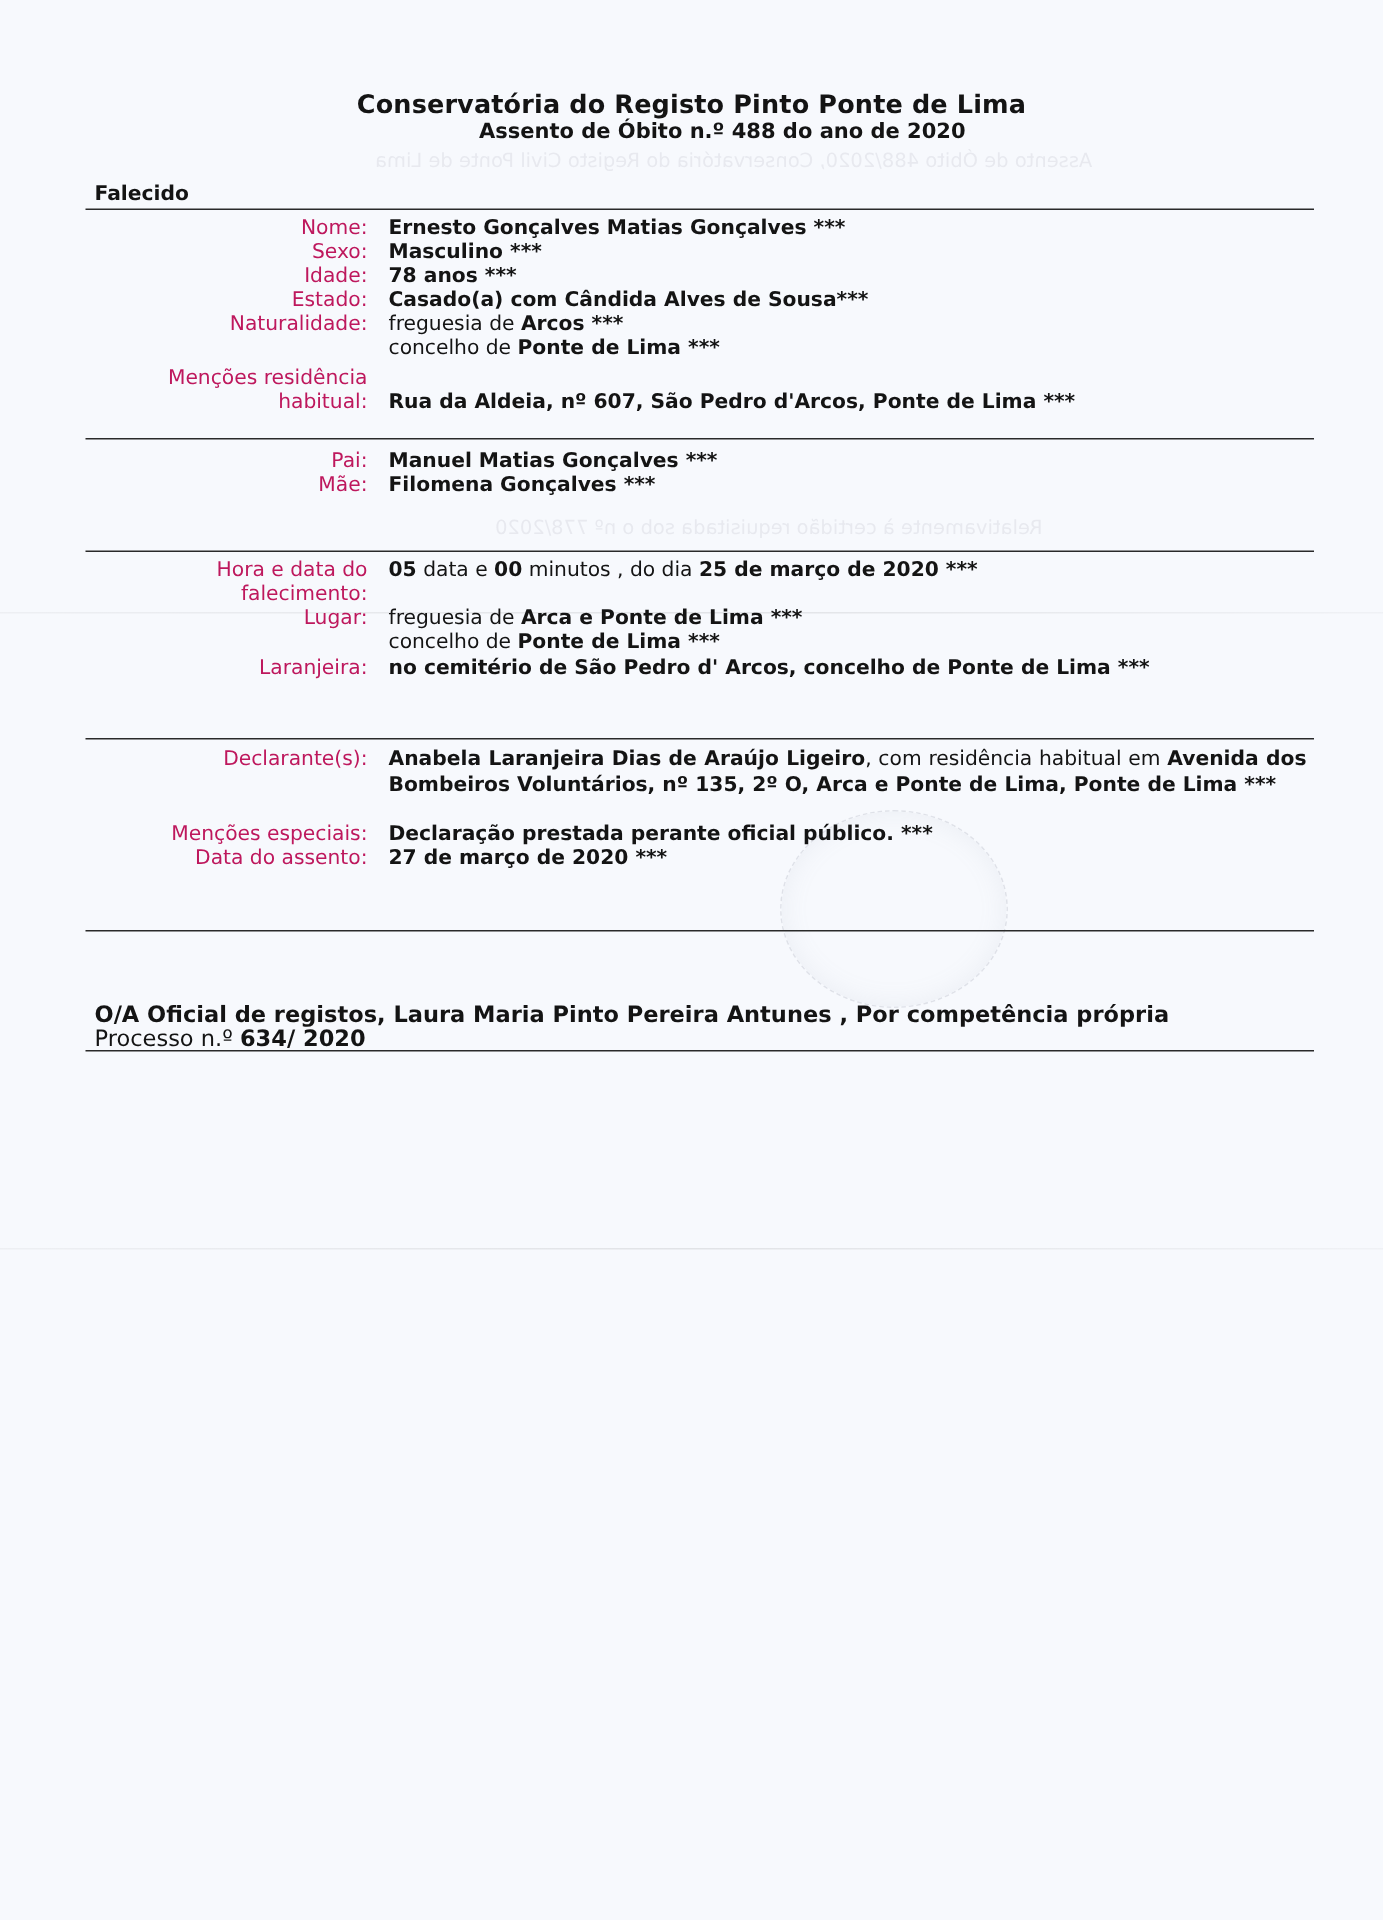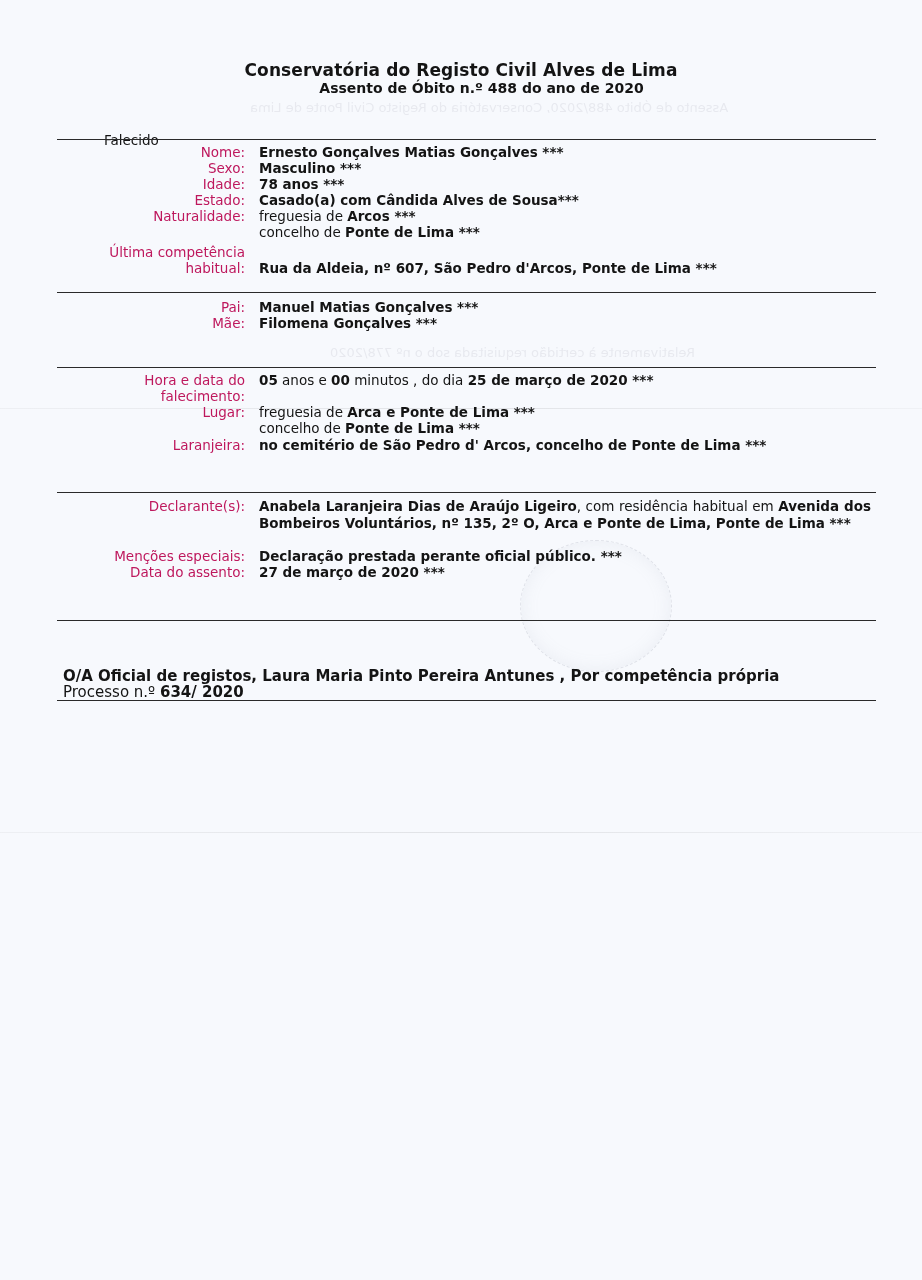--- a/index.html
+++ b/index.html
@@ -20,21 +20,21 @@
       position: absolute; top: 60px; left: 0; width: 922px; text-align: center;
     }
     .header .title { font-size: 17px; font-weight: bold; letter-spacing: 0.1px; line-height: 20px; }
     .header .subtitle { font-size: 14px; font-weight: bold; line-height: 17px; margin-left: 41px; }
 
     .rule {
       position: absolute; left: 57px; width: 819px; height: 0;
       border-top: 1.5px solid #2a2a2a;
     }
     .section-title {
-      position: absolute; left: 63px; top: 132px; font-size: 13.5px; font-weight: normal; margin-left: 41px;
+      position: absolute; left: 63px; top: 121px; font-size: 13.5px; font-weight: bold;
     }
     .row { position: absolute; left: 0; width: 922px; font-size: 13.5px; line-height: 16px; }
     .row .lbl {
       position: absolute; right: calc(922px - 245px); text-align: left; white-space: nowrap;
       color: #be185d;
     }
     .row .val { position: absolute; left: 259px; width: 612px; }
     .b { font-weight: bold; }
     .just { text-align: justify; text-align-last: left; }
 
@@ -59,21 +59,21 @@
 
   <div class="crease" style="top:408px;"></div>
   <div class="crease" style="top:832px;"></div>
 
   <div class="ghost" style="left:250px; top:100px;">Assento de Óbito 488/2020, Conservatória do Registo Civil Ponte de Lima</div>
   <div class="ghost" style="left:330px; top:345px;">Relativamente à certidão requisitada sob o nº 778/2020</div>
 
   <div class="seal"></div>
 
   <div class="header">
-    <div class="title">Conservatória do Registo Civil Alves de Lima</div>
+    <div class="title">Conservatória do Registo Pinto Ponte de Lima</div>
     <div class="subtitle">Assento de Óbito n.º 488 do ano de 2020</div>
   </div>
 
   <div class="section-title">Falecido</div>
   <div class="rule" style="top:139px;"></div>
 
   <div class="row" style="top:144px;">
     <span class="lbl">Nome:</span>
     <span class="val b">Ernesto Gonçalves Matias Gonçalves ***</span>
   </div>
@@ -90,42 +90,42 @@
     <span class="val b">Casado(a) com Cândida Alves de Sousa***</span>
   </div>
   <div class="row" style="top:208px;">
     <span class="lbl">Naturalidade:</span>
     <span class="val">
       <span>freguesia de </span><span class="b">Arcos ***</span><br>
       <span>concelho de </span><span class="b">Ponte de Lima ***</span>
     </span>
   </div>
   <div class="row" style="top:244px;">
-    <span class="lbl">Última competência</span>
+    <span class="lbl">Menções residência</span>
   </div>
   <div class="row" style="top:260px;">
     <span class="lbl">habitual:</span>
     <span class="val b">Rua da Aldeia, nº 607, São Pedro d'Arcos, Ponte de Lima ***</span>
   </div>
 
   <div class="rule" style="top:292px;"></div>
   <div class="row" style="top:299px;">
     <span class="lbl">Pai:</span>
     <span class="val b">Manuel Matias Gonçalves ***</span>
   </div>
   <div class="row" style="top:315px;">
     <span class="lbl">Mãe:</span>
     <span class="val b">Filomena Gonçalves ***</span>
   </div>
 
   <div class="rule" style="top:367px;"></div>
   <div class="row" style="top:372px;">
     <span class="lbl">Hora e data do</span>
     <span class="val">
-      <span class="b">05</span><span> anos e </span><span class="b">00</span><span> minutos , do dia </span><span class="b">25 de março de 2020 ***</span>
+      <span class="b">05</span><span> data e </span><span class="b">00</span><span> minutos , do dia </span><span class="b">25 de março de 2020 ***</span>
     </span>
   </div>
   <div class="row" style="top:388px;">
     <span class="lbl">falecimento:</span>
   </div>
   <div class="row" style="top:404px;">
     <span class="lbl">Lugar:</span>
     <span class="val">
       <span>freguesia de </span><span class="b">Arca e Ponte de Lima ***</span><br>
       <span>concelho de </span><span class="b">Ponte de Lima ***</span>

